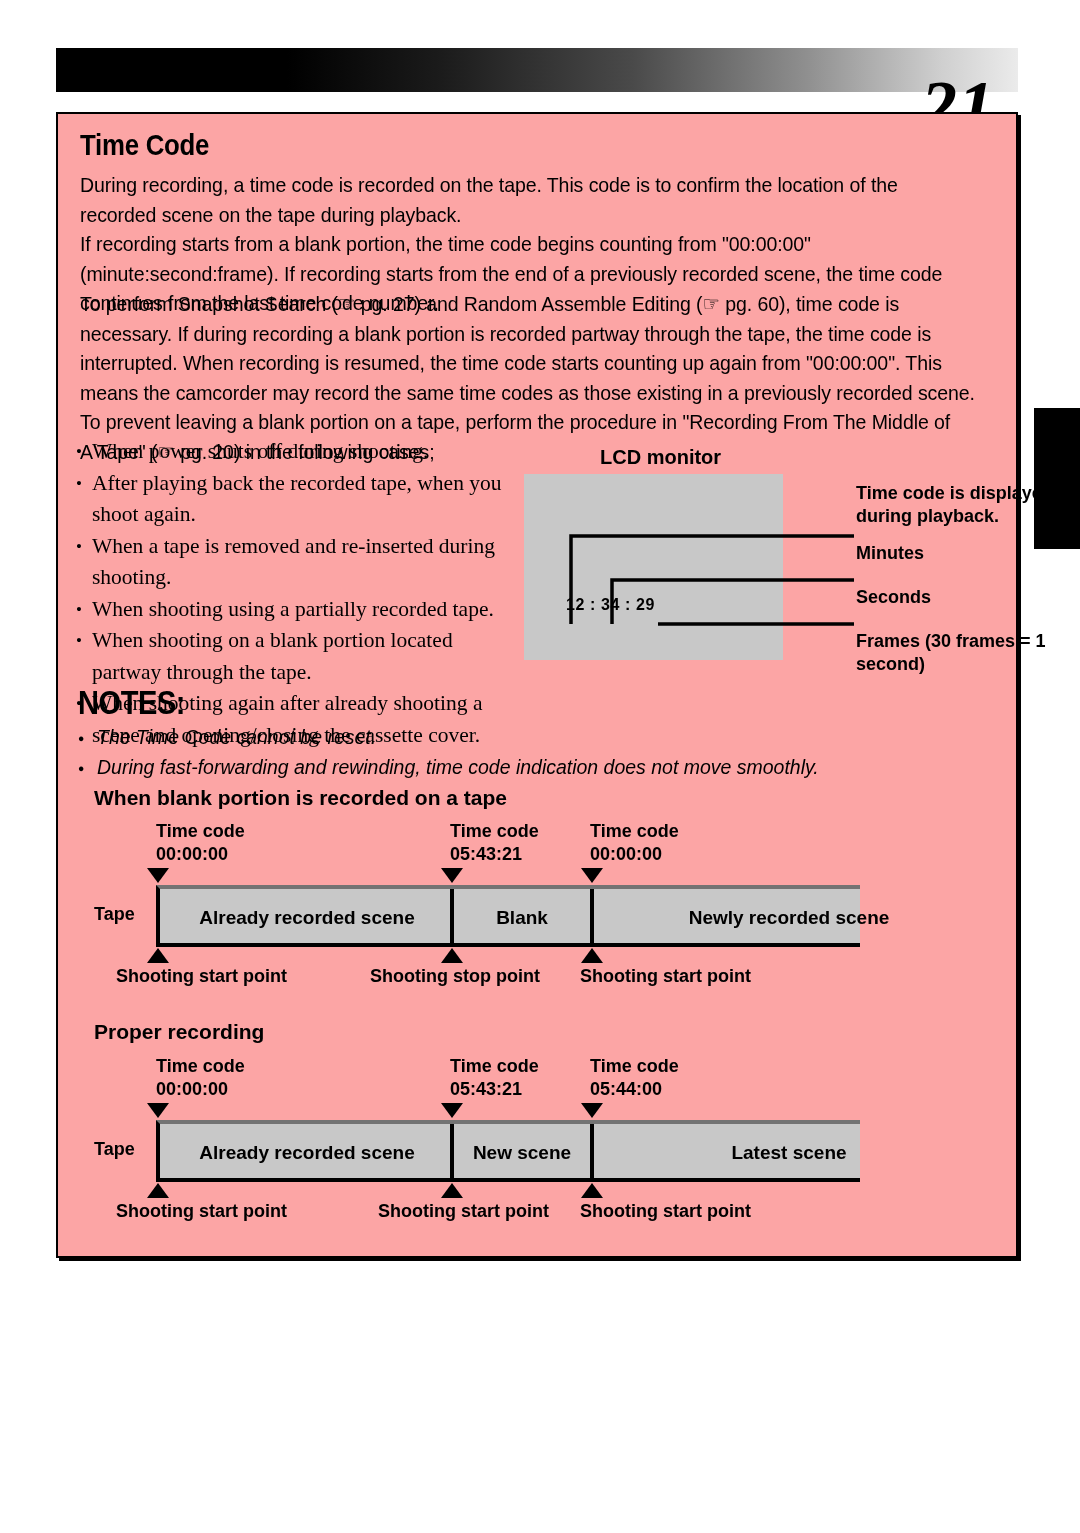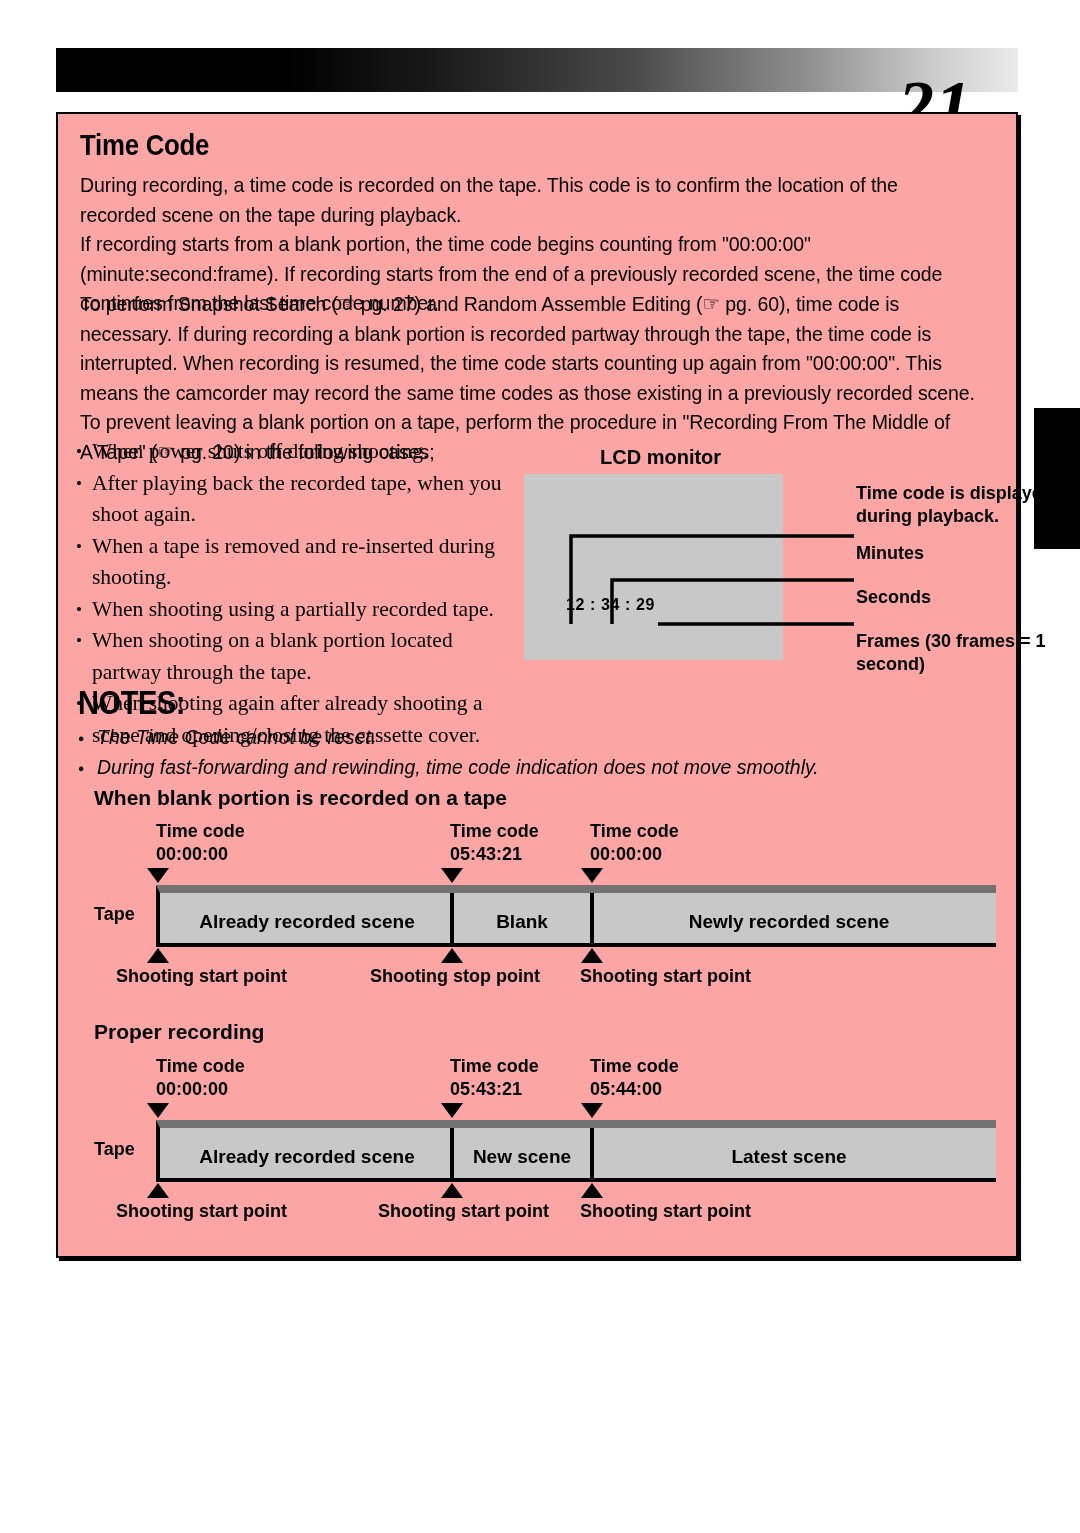--- a/index.html
+++ b/index.html
@@ -25,21 +25,21 @@
     height: 44px;
     background: linear-gradient(to right,
         #000000 0%, #000000 24%, #1b1b1b 40%,
         #4a4a4a 60%, #8f8f8f 78%, #cfcfcf 92%, #ebebeb 100%);
   }
   #page-number {
     position: absolute;
     right: 0px;
     top: 22px;
     width: 120px;
-    text-align: left;
+    text-align: center;
     font-family: "Liberation Serif", serif;
     font-style: italic;
     font-weight: bold;
     font-size: 72px;
     line-height: 72px;
     color: #000000;
     letter-spacing: 1px;
   }
 
   
@@ -265,24 +265,24 @@
     left: 0px;
     top: 84px;
     font-family: "Liberation Sans", sans-serif;
     font-weight: bold;
     font-size: 18px;
   }
   .tape-bar {
     position: absolute;
     left: 62px;
     top: 65px;
-    width: 840px;
+    width: 704px;
     height: 62px;
     background: #c8c8c8;
-    border-top: 8px solid #737373;
+    border-top: 4px solid #737373;
     border-bottom: 4px solid #000000;
     border-left: 4px solid #000000;
     box-sizing: border-box;
   }
   .tape-divider {
     position: absolute;
     top: 0px;
     width: 4px;
     height: 100%;
     background: #000000;

